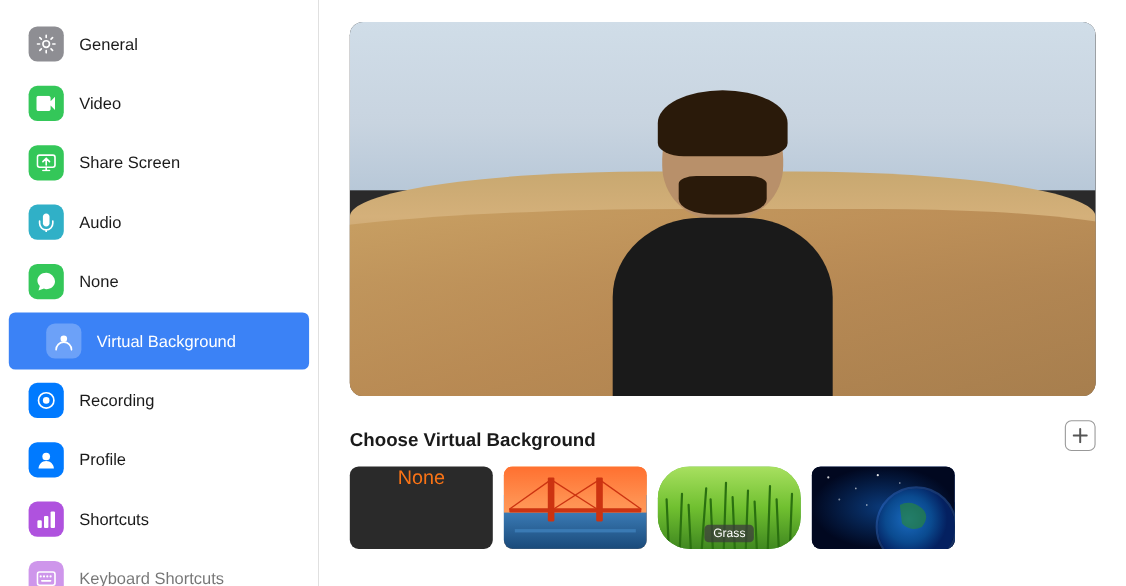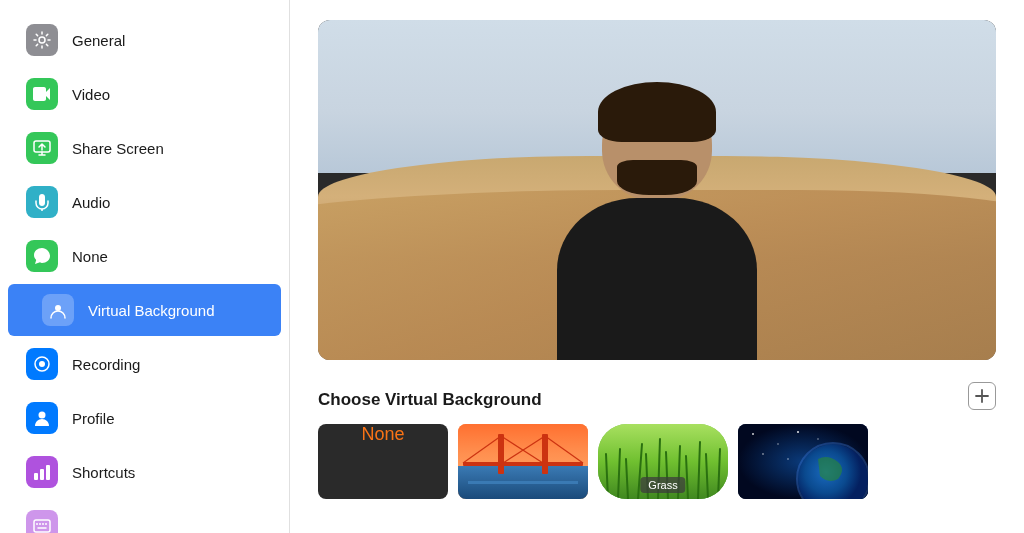--- a/index.html
+++ b/index.html
@@ -360,20 +360,21 @@
     <div class="sidebar-icon icon-purple">
       <svg width="18" height="14" viewBox="0 0 18 14" fill="none">
         <rect x="1" y="1" width="16" height="12" rx="2" stroke="white" stroke-width="1.5"></rect>
         <line x1="4" y1="5" x2="4" y2="5" stroke="white" stroke-width="2" stroke-linecap="round"></line>
         <line x1="7" y1="5" x2="7" y2="5" stroke="white" stroke-width="2" stroke-linecap="round"></line>
         <line x1="10" y1="5" x2="10" y2="5" stroke="white" stroke-width="2" stroke-linecap="round"></line>
         <line x1="13" y1="5" x2="13" y2="5" stroke="white" stroke-width="2" stroke-linecap="round"></line>
         <line x1="5" y1="9" x2="13" y2="9" stroke="white" stroke-width="1.5" stroke-linecap="round"></line>
       </svg>
     </div>
+    <span>Keyboard Shortcuts</span>
   </div>
 </nav>
 
 <main class="main">
 
   <div class="preview-container">
     <div class="preview-bg">
 
       <div class="bg-sky"></div>
 

